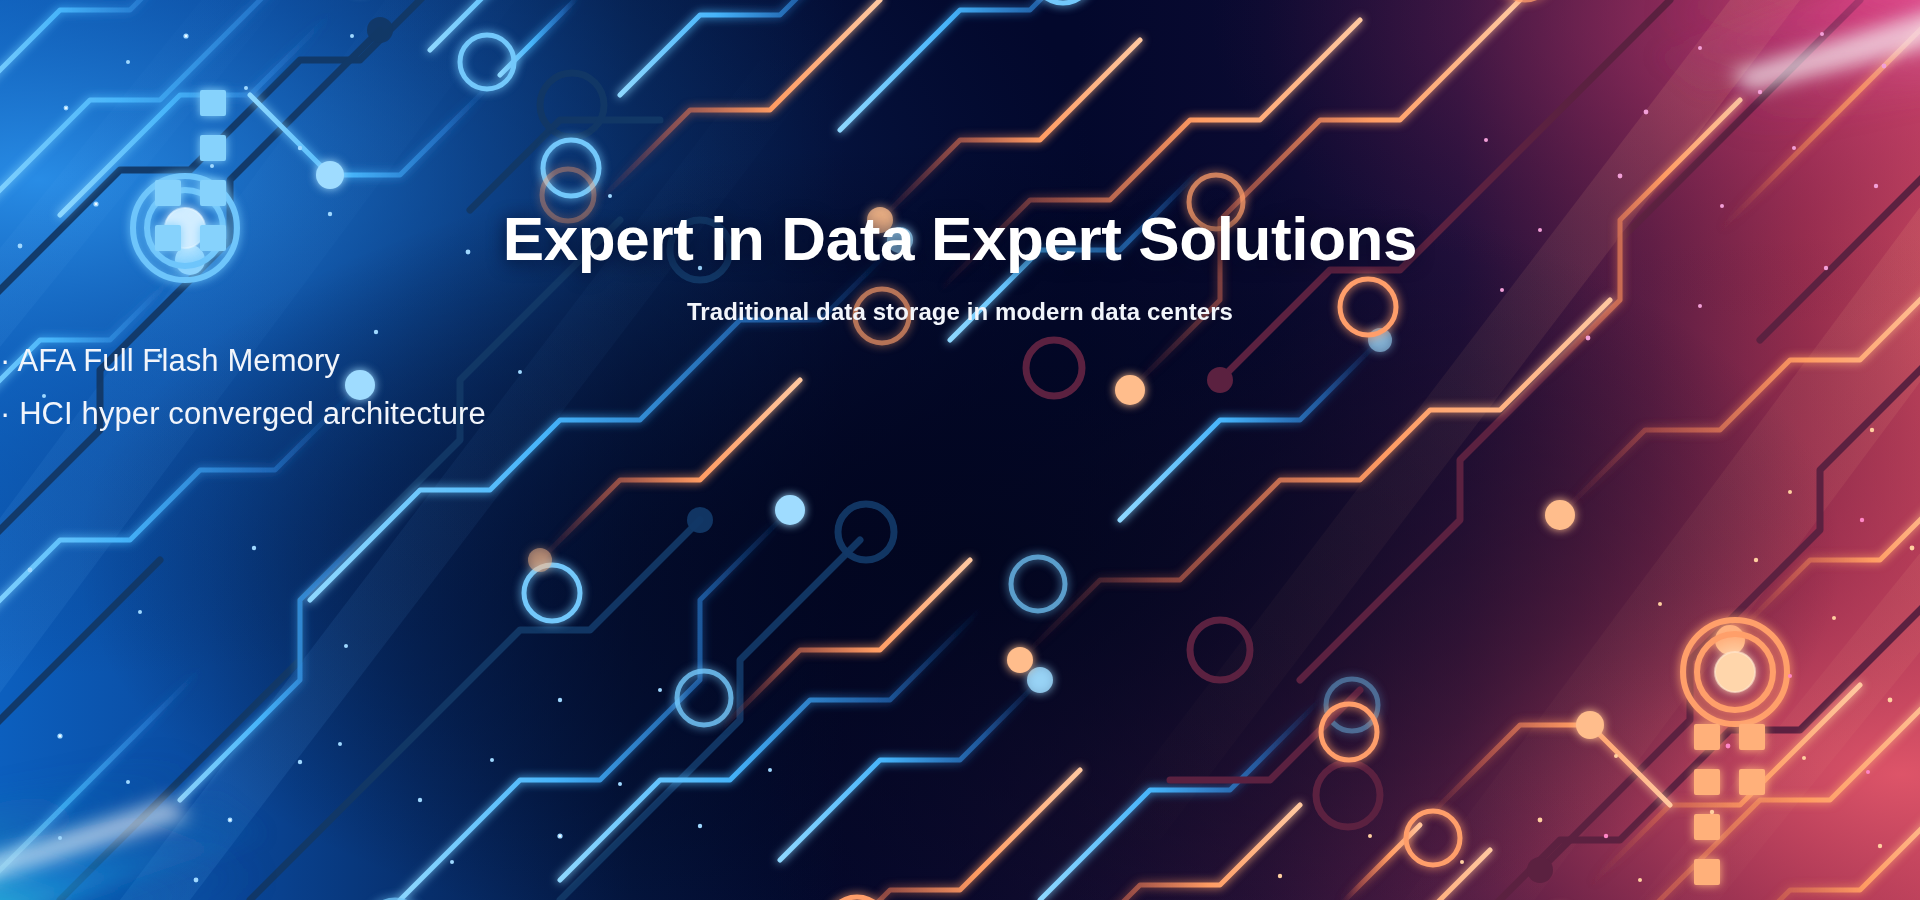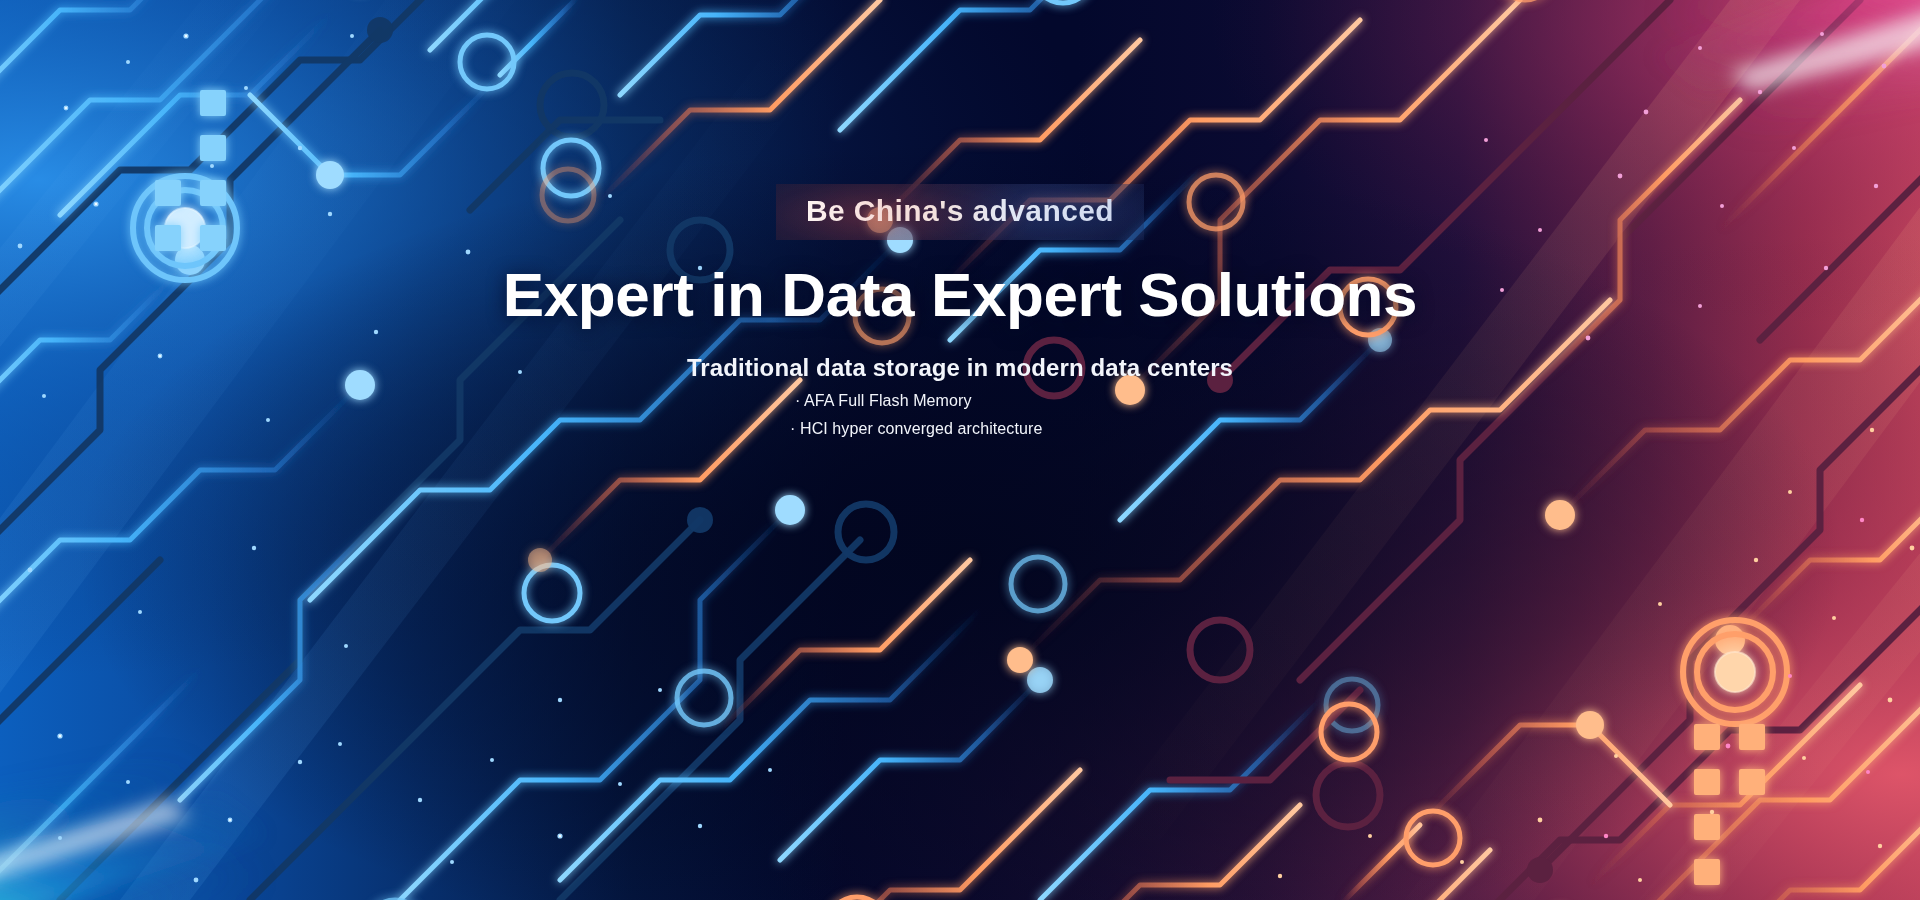--- a/index.html
+++ b/index.html
@@ -57,24 +57,24 @@
     white-space:nowrap;
   }
   #subtitle {
     margin-top:24px;
     font-size:24px; font-weight:bold;
     color:#f2f5fb;
     letter-spacing:0.1px;
     line-height:1.35;
   }
   .feature-row {
-    margin-top:7px;
-    font-size:16px; color:#f2f5fb;
+    margin-top:13px;
+    font-size:31px; color:#f2f5fb;
     letter-spacing:0.1px;
-    display:flex; justify-content:center;
+    display:flex; 
     line-height:1.3;
   }
   .feature-item { white-space:nowrap; }
   .feature-row.row-1 .feature-item:first-child { width:300px; text-align:left; }
   .feature-row.row-1 .feature-item:last-child  { width:330px; text-align:left; }
   .feature-row.row-2 .feature-item:first-child { width:350px; text-align:left; }
   .feature-row.row-2 .feature-item:last-child  { width:340px; text-align:left; }
 </style>
 </head>
 <body>
@@ -510,24 +510,20 @@
         <circle cx="1728" cy="746" r="2.4"></circle>
           <circle cx="1868" cy="772" r="2"></circle>
         <circle cx="1606" cy="836" r="2.2"></circle>
           <circle cx="1930" cy="640" r="2"></circle>
       </g>
     </svg>
   </div>
 
   <div id="hero-text">
 
-    <div id="eyebrow-wrap">
-      <div id="eyebrow-band"></div>
-      <div id="eyebrow">Be China's advanced</div>
-    </div>
 
     <h1 id="headline">Expert in Data Expert Solutions</h1>
 
     <p id="subtitle">Traditional data storage in modern data centers</p>
 
     <div class="feature-row row-1">
       <span class="feature-item">· AFA Full Flash Memory</span>
     </div>
 
     <div class="feature-row row-2">

